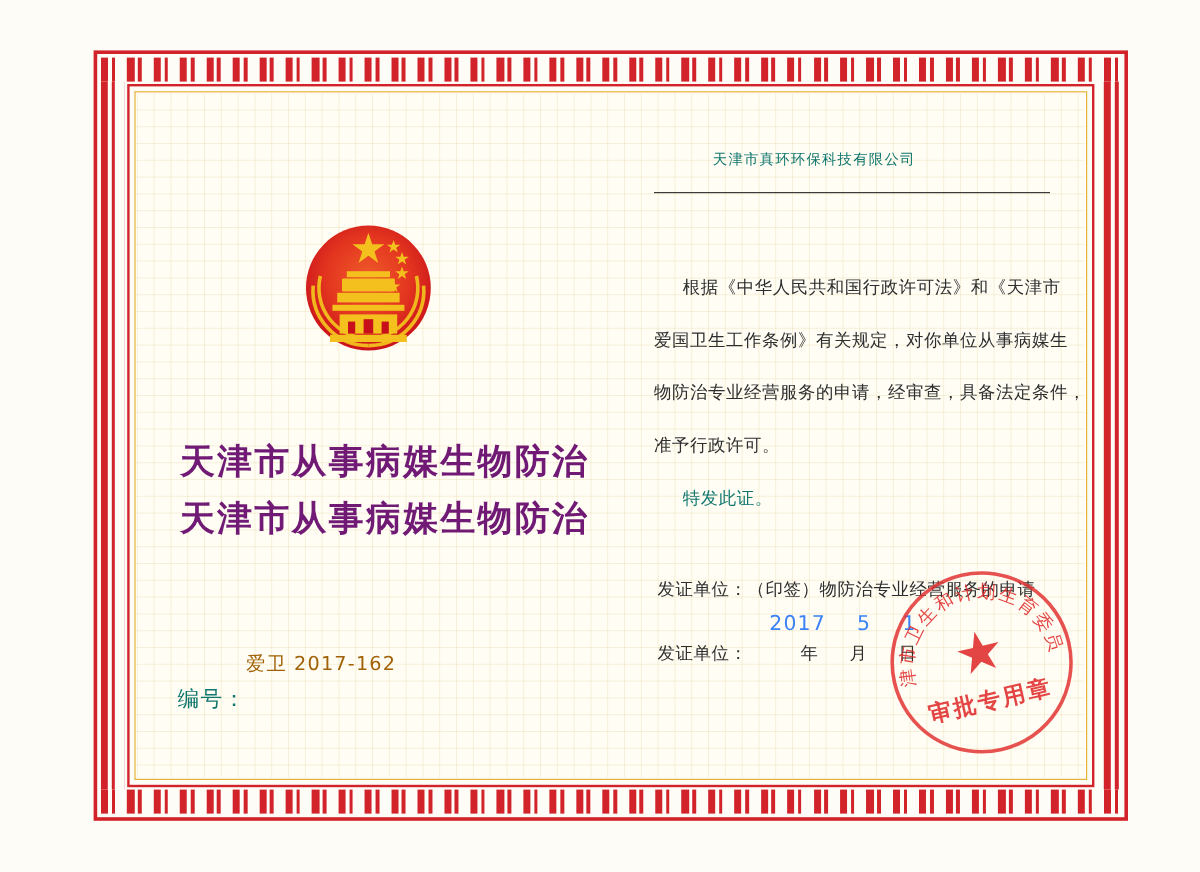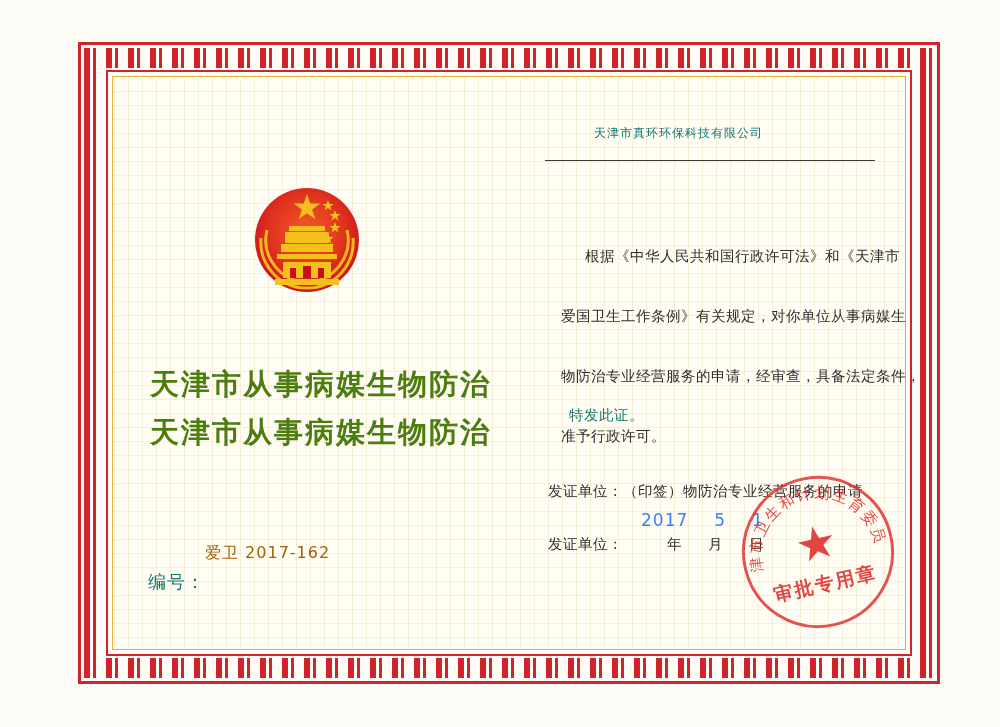--- a/index.html
+++ b/index.html
@@ -96,21 +96,21 @@
   .title-block {
     position: absolute;
     left: 150px;
     top: 360px;
     width: 330px;
   }
   .title-line {
     font-family: "DejaVu Sans", "Liberation Sans", sans-serif;
     font-size: 29px;
     font-weight: bold;
-    color: #4d7c0f;
+    color: #701a75;
     letter-spacing: 2px;
     line-height: 48px;
     white-space: nowrap;
   }
 
   .cert-code {
     position: absolute;
     left: 205px;
     top: 543px;
     font-size: 16px;
@@ -151,21 +151,21 @@
     position: absolute;
     left: 545px;
     top: 218px;
     width: 330px;
     font-size: 14.5px;
     color: #2e2e2e;
     line-height: 44px;
     letter-spacing: 0.5px;
   }
   .body-text p {
-    margin: 16px;
+    margin: 0;
     white-space: nowrap;
   }
   .body-indent { padding-left: 24px; }
 
   .special-note {
     position: absolute;
     left: 569px;
     top: 406px;
     font-size: 14.5px;
     color: #0f766e;

